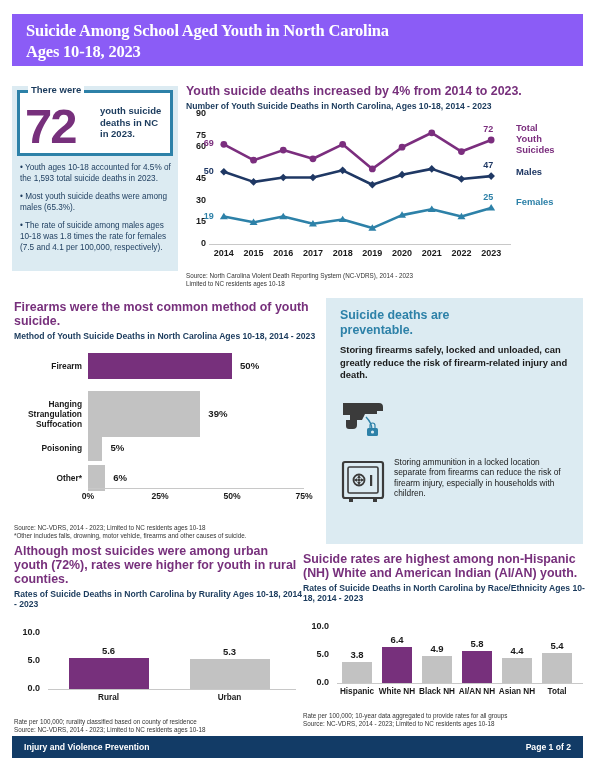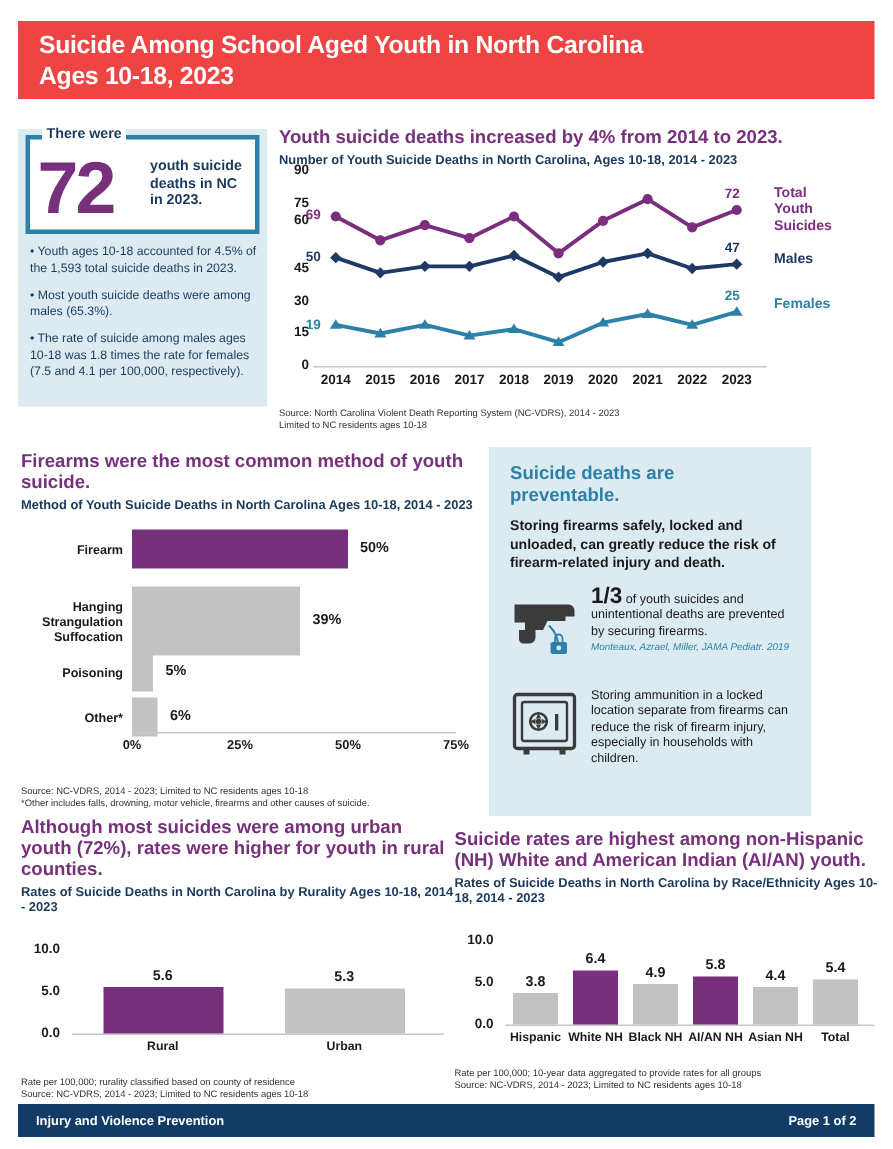--- a/index.html
+++ b/index.html
@@ -9,23 +9,24 @@
     font-family: "Liberation Sans", sans-serif;
     position: relative;
     overflow: hidden;
   }
 
   
   .header {
     position: absolute;
     left: 12px; top: 14px;
     width: 571px; height: 52px;
-    background: #ef4444;
+    background: #8b5cf6;
     color: #ffffff;
     padding: 6px 12px 14px 14px;
+    font-family: Liberation Serif, serif;
   }
   .header-title {
     font-size: 16.5px;
     font-weight: bold;
     line-height: 21px;
     letter-spacing: -0.2px;
     white-space: pre-line;
   }
 
   
@@ -152,21 +153,21 @@
   .haxis-lab {
     position: absolute; top: 146px;
     font-size: 8.6px; font-weight: bold; color: #1A1A1A;
     width: 30px; text-align: center;
   }
 
   
   .prev-panel {
     position: absolute;
     left: 326px; top: 298px;
-    width: 215px; height: 246px;
+    width: 257px; height: 246px;
     background: #DCEBF2;
     padding: 10px 12px 0 14px;
   }
   .prev-head {
     font-size: 12.4px; font-weight: bold; color: #2D81A8;
     line-height: 14.5px; white-space: pre-line;
   }
   .prev-body {
     font-size: 9.4px; font-weight: bold; color: #1A1A1A;
     line-height: 12.5px; margin-top: 7px;
@@ -362,24 +363,20 @@
   <div class="fact-row">
     <div class="fact-icon">
       <svg width="50" height="44" viewBox="0 0 50 44">
         <path d="M3 8 h36 a4 4 0 0 1 4 4 v4 h-6 v3 h-12 l-3 6 h-5 v5 a4 4 0 0 1 -4 4 h-4 a3 3 0 0 1 -3 -3 v-6 h4 v-5 h-7 z" fill="#3B3B3B"></path>
         <path d="M26 22 q6 6 6 13" stroke="#2D81A8" stroke-width="1.4" fill="none"></path>
         <rect x="27" y="33" width="11" height="8" rx="1.5" fill="#2D81A8"></rect>
         <path d="M30 33 v-2.5 a2.5 2.5 0 0 1 5 0 v2.5" stroke="#2D81A8" stroke-width="1.2" fill="none"></path>
         <circle cx="32.5" cy="37" r="1.6" fill="#DCEBF2"></circle>
       </svg>
     </div>
-    <div class="fact-text">
-      <span class="frac">1/3</span><span> of youth suicides and unintentional deaths are prevented by securing firearms.</span>
-      <div class="cite">Monteaux, Azrael, Miller, JAMA Pediatr. 2019</div>
-    </div>
   </div>
 
   <div class="fact-row" style="margin-top:14px;">
     <div class="fact-icon">
       <svg width="46" height="46" viewBox="0 0 46 46">
         <rect x="3" y="3" width="40" height="36" rx="2" fill="none" stroke="#3B3B3B" stroke-width="2.2"></rect>
         <rect x="8" y="8" width="30" height="26" rx="1.5" fill="none" stroke="#3B3B3B" stroke-width="1.6"></rect>
         <circle cx="19" cy="21" r="5.5" fill="none" stroke="#3B3B3B" stroke-width="1.8"></circle>
         <circle cx="19" cy="21" r="1.8" fill="#3B3B3B"></circle>
         <path d="M19 15.5 l1.8 3.5 h-3.6 z M19 26.5 l1.8 -3.5 h-3.6 z M13.5 21 l3.5 1.8 v-3.6 z M24.5 21 l-3.5 1.8 v-3.6 z" fill="#3B3B3B"></path>

